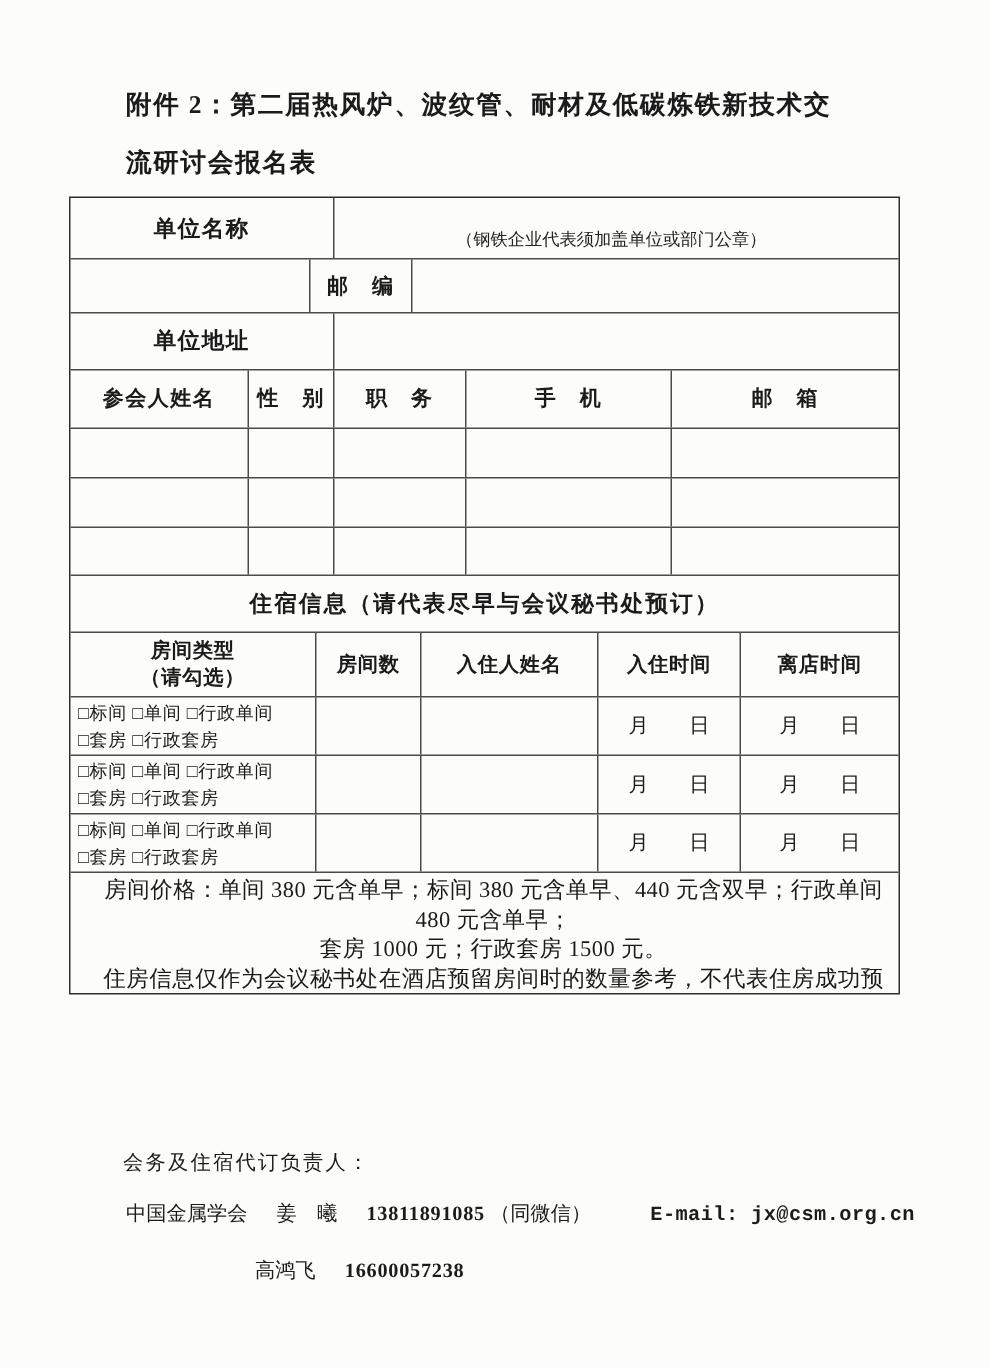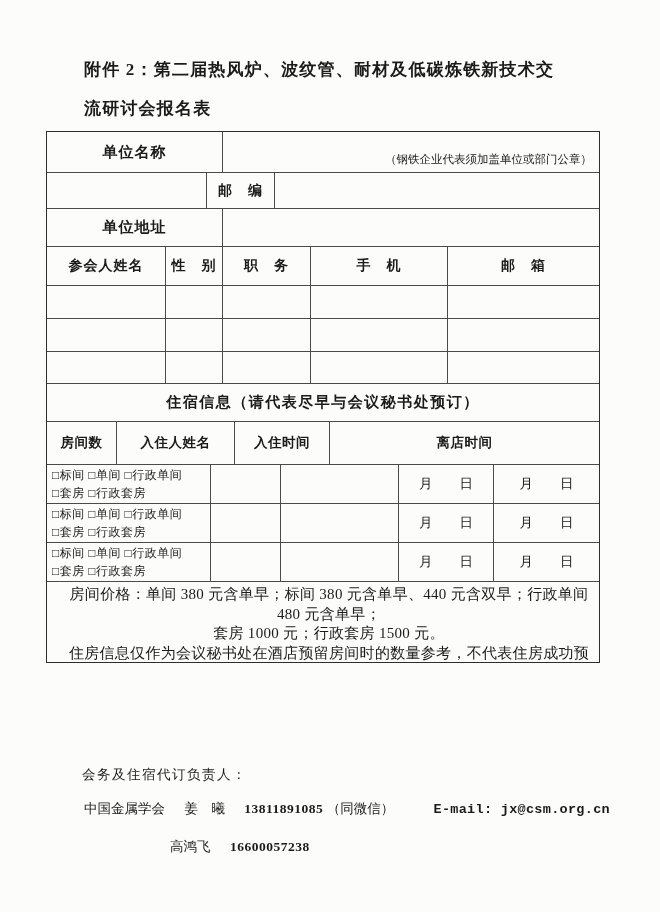--- a/index.html
+++ b/index.html
@@ -28,21 +28,21 @@
     box-sizing:border-box;
     display:flex;align-items:center;justify-content:center;
     overflow:hidden;
   }
   .cell:last-child{border-right:none;}
   .grow{flex:1 1 auto;}
   .lbl{font-weight:bold;font-size:15px;letter-spacing:1px;}
   .hdr{font-weight:bold;font-size:14px;letter-spacing:1px;}
   .hdr-sm{font-weight:bold;font-size:13.5px;letter-spacing:0.5px;text-align:center;line-height:18px;}
   .stamp-note{
-    justify-content:flex-end;align-items:flex-end;
+    align-items:flex-end;
     font-size:11.5px;color:#222;padding:0 7px 5px 0;letter-spacing:0;
   }
   .section-title{font-weight:bold;font-size:15px;letter-spacing:1.5px;}
   .options{
     justify-content:flex-start;
     font-size:12px;line-height:18px;padding-left:5px;letter-spacing:0.5px;
   }
   .datecell{font-size:13.5px;}
   .notes{
     display:block;text-align:center;
@@ -123,20 +123,26 @@
       <div class="cell" style="flex:0 0 88px"></div>
       <div class="cell" style="flex:0 0 137px"></div>
       <div class="cell grow"></div>
     </div>
 
     <div class="row" style="height:37px">
       <div class="cell grow section-title">住宿信息（请代表尽早与会议秘书处预订）</div>
     </div>
 
     <div class="row" style="height:42px">
+      <div class="cell" style="flex:0 0 164px">
+        <div class="hdr-sm">
+          <div>房间类型</div>
+          <div>（请勾选）</div>
+        </div>
+      </div>
       <div class="cell hdr-sm" style="flex:0 0 70px">房间数</div>
       <div class="cell hdr-sm" style="flex:0 0 118px">入住人姓名</div>
       <div class="cell hdr-sm" style="flex:0 0 95px">入住时间</div>
       <div class="cell hdr-sm grow">离店时间</div>
     </div>
 
     <div class="row" style="height:38px">
       <div class="cell options" style="flex:0 0 164px">
         <div>
           <div>□标间 □单间 □行政单间</div>

